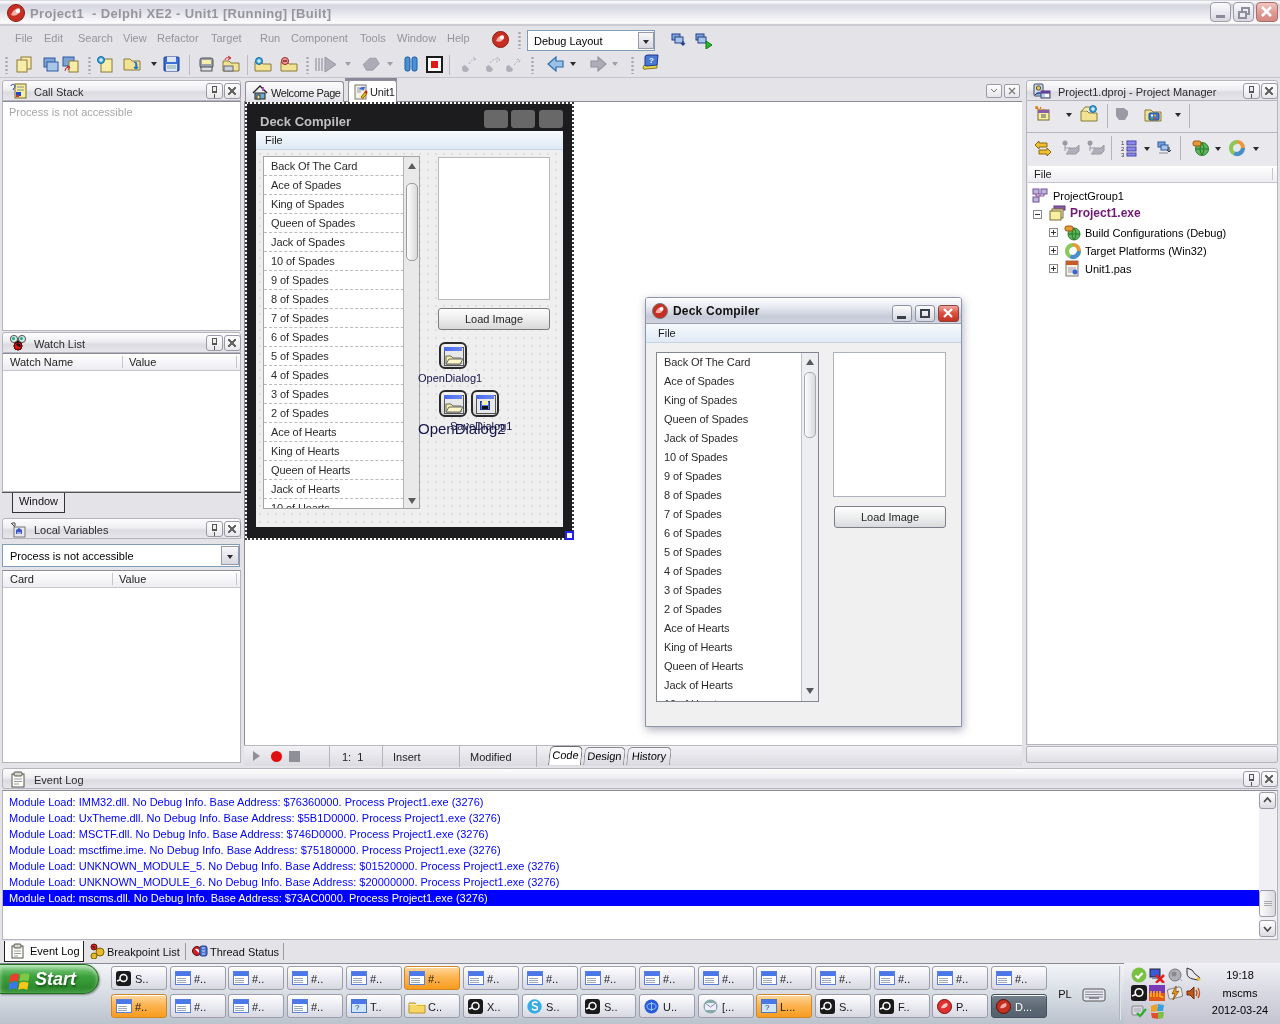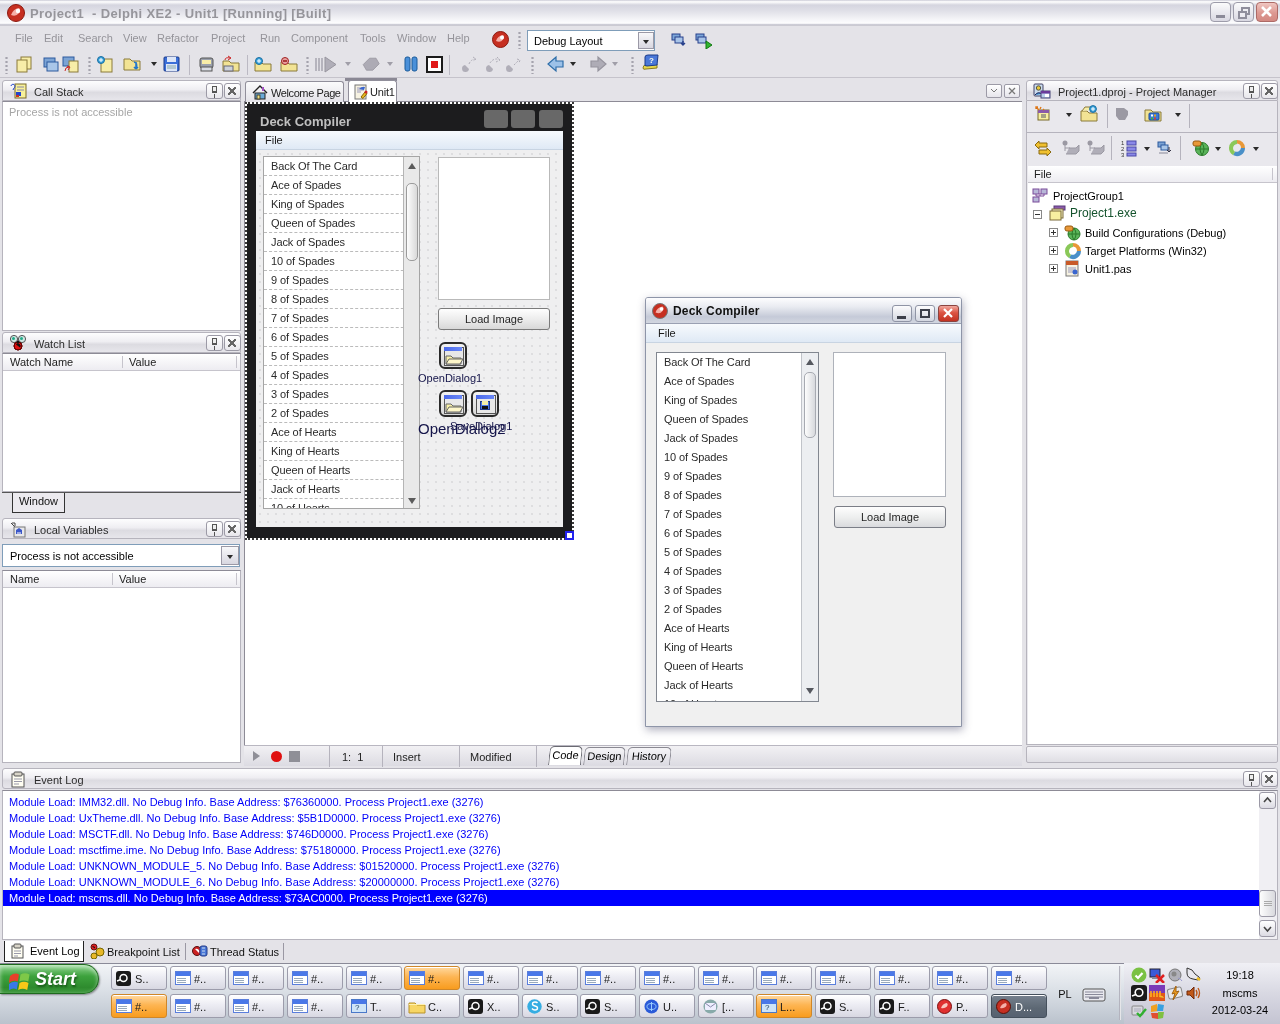--- a/index.html
+++ b/index.html
@@ -62,21 +62,21 @@
 <div class="abs capbtn" style="left:1256px;width:22px;background:linear-gradient(#f0c6c1,#dd9992 55%,#d38982);border-color:#ad6a66">
       <svg width="20" height="18">
         <path d="M5 4 L14 13 M14 4 L5 13" stroke="#fff" stroke-width="2.6"></path>
       </svg>
     </div>
 <div class="abs menuitem" style="left:15px">File</div>
 <div class="abs menuitem" style="left:44px">Edit</div>
 <div class="abs menuitem" style="left:78px">Search</div>
 <div class="abs menuitem" style="left:123px">View</div>
 <div class="abs menuitem" style="left:157px">Refactor</div>
-<div class="abs menuitem" style="left:211px">Project</div>
+<div class="abs menuitem" style="left:211px">Target</div>
 <div class="abs menuitem" style="left:260px">Run</div>
 <div class="abs menuitem" style="left:291px">Component</div>
 <div class="abs menuitem" style="left:360px">Tools</div>
 <div class="abs menuitem" style="left:397px">Window</div>
 <div class="abs menuitem" style="left:447px">Help</div>
 <div class="abs" style="left:492px;top:31px;width:17px;height:17px">
       <svg width="17" height="17">
         <circle cx="8.5" cy="8.5" r="8" fill="#c62f21"></circle>
         <circle cx="8.5" cy="8.5" r="8" fill="none" stroke="#8c1a10"></circle>
         <path d="M4 10 Q5.5 5 11 4 Q13 6 11 8.5 Q8.5 12 4 10" fill="#f5b0a8"></path>
@@ -318,21 +318,21 @@
       </div>
 </div>
 <div class="abs" style="left:2px;top:544px;width:238px;height:23px;background:#fff;border:1px solid #7f9db9">
   <div class="abs" style="left:7px;top:5px;font-size:11px;color:#000">Process is not accessible</div>
   <div class="abs" style="left:218px;top:1px;width:18px;height:19px;background:linear-gradient(#f8f8fa,#d8d7e0);border:1px solid #9b99a6">
         <div class="dd abs" style="left:5px;top:8px"></div>
       </div>
 </div>
 <div class="abs whitebox" style="left:2px;top:570px;width:239px;height:193px">
   <div class="colhead" style="position:relative">
-        <span style="position:absolute;left:7px;top:2px">Name</span>
+        <span style="position:absolute;left:7px;top:2px">Card</span>
         <span style="position:absolute;left:116px;top:2px">Value</span>
         <div class="abs" style="left:109px;top:2px;width:1px;height:12px;background:#c6c4cc"></div>
         <div class="abs" style="left:233px;top:2px;width:1px;height:12px;background:#c6c4cc"></div>
       </div>
 </div>
 
 <div class="abs" style="left:244px;top:80px;width:778px;height:22px;border-bottom:1px solid #8d8b96"></div>
 <div class="abs tab" style="left:245px;top:81px;width:99px;height:21px;background:linear-gradient(#fbfbfc,#e3e2e8)">
   <div class="abs" style="left:6px;top:3px">
         <svg width="16" height="15">
@@ -574,21 +574,21 @@
     <div class="abs" style="left:5px;top:27px;width:9px;height:9px;border:1px solid #888;background:#fff">
           <div class="abs" style="left:1px;top:3px;width:5px;height:1px;background:#333"></div>
         </div>
     <div class="abs" style="left:21px;top:22px">
           <svg width="18" height="17">
             <rect x="5" y="1" width="11" height="4" fill="#8a5aaa" stroke="#5a3a7a"></rect>
             <rect x="3" y="4" width="11" height="9" fill="#f7f0c0" stroke="#7a6a3a"></rect>
             <rect x="1" y="6" width="11" height="9" fill="#f7f0a0" stroke="#7a6a3a"></rect>
           </svg>
         </div>
-    <div class="abs" style="left:42px;top:23px;font-size:12px;font-weight:normal;color:#14532d">Project1.exe</div>
+    <div class="abs" style="left:42px;top:23px;font-size:12px;font-weight:bold;color:#701a75">Project1.exe</div>
     <div class="abs" style="left:21px;top:45px;width:9px;height:9px;border:1px solid #888;background:#fff">
           <div class="abs" style="left:1px;top:3px;width:5px;height:1px;background:#333"></div>
           <div class="abs" style="left:3px;top:1px;width:1px;height:5px;background:#333"></div>
         </div>
     <div class="abs" style="left:36px;top:41px">
           <svg width="18" height="18">
             <circle cx="10" cy="10" r="6" fill="#5ab45a" stroke="#2a7a2a"></circle>
             <path d="M4 10 h12 M10 4 q4 6 0 12 M10 4 q-4 6 0 12" stroke="#2a7a2a" fill="none"></path>
             <rect x="1" y="2" width="8" height="5" rx="2" fill="#e89838" stroke="#9a5a10"></rect>
           </svg>

